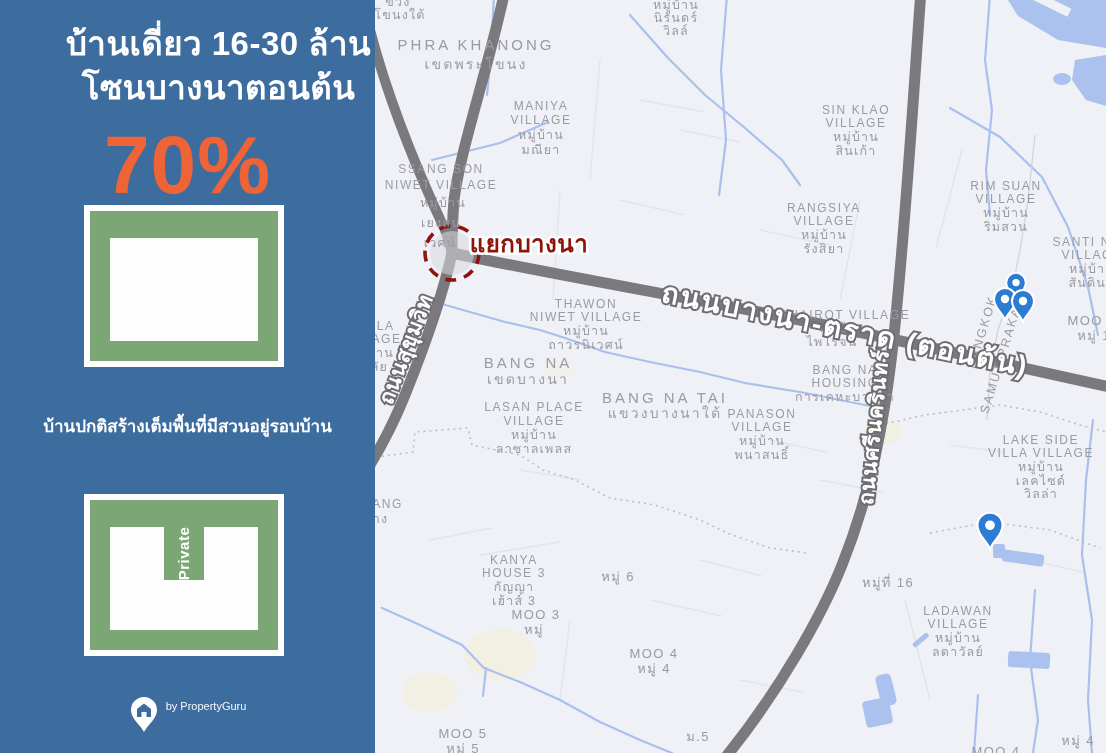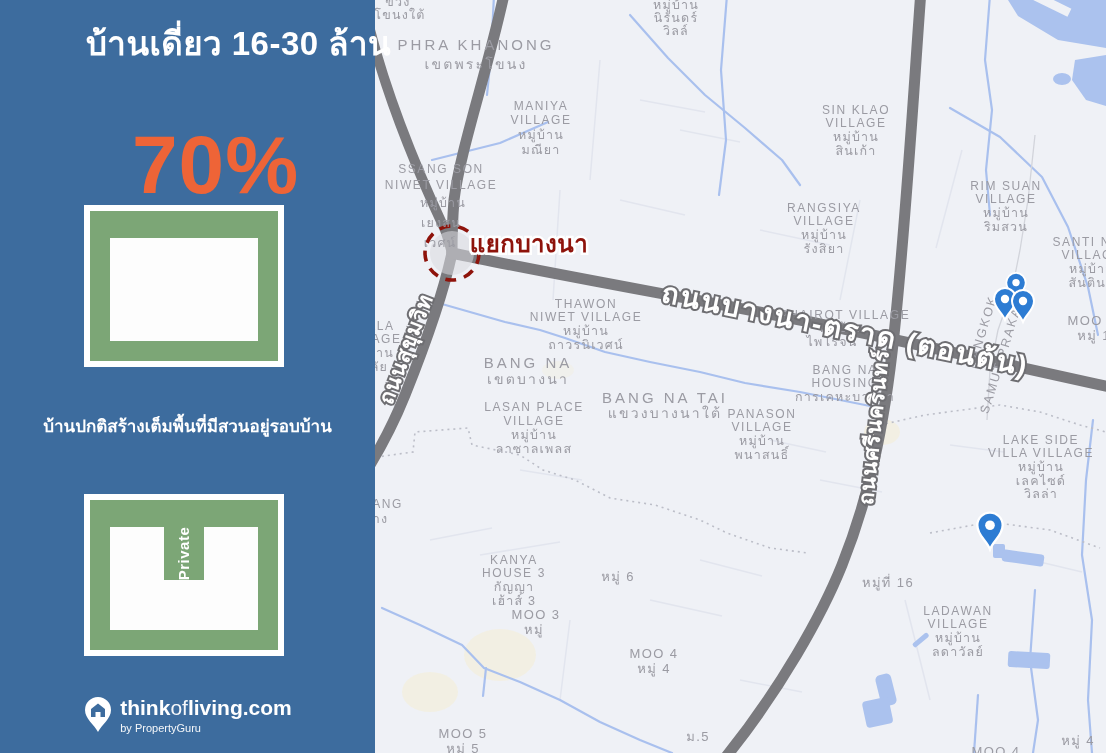--- a/index.html
+++ b/index.html
@@ -1,21 +1,21 @@
 <!DOCTYPE html>
 <html><head>
 <meta charset="utf-8">
 <style>
   html,body{margin:0;padding:0;background:#fff;}
   body{width:1106px;height:753px;overflow:hidden;font-family:"Liberation Sans","DejaVu Sans",sans-serif;}
   #stage{position:relative;width:1106px;height:753px;overflow:hidden;background:#eff1f6;}
   
   #panel{position:absolute;left:0;top:0;width:375px;height:753px;background:#3d6c9e;z-index:5;color:#fff;}
-  .title{position:absolute;top:22px;left:0;width:437px;text-align:center;font-weight:bold;font-size:33px;line-height:1.32;letter-spacing:.5px;margin-left:20px;}
-  .pct{position:absolute;left:0;width:375px;text-align:center;font-weight:800;font-size:82px;line-height:1;color:#ee6437;letter-spacing:1px;padding-left:28px;}
+  .title{position:absolute;top:22px;left:0;width:437px;text-align:center;font-weight:bold;font-size:33px;line-height:1.32;letter-spacing:.5px;}
+  .pct{position:absolute;left:0;width:375px;text-align:center;font-weight:800;font-size:82px;line-height:1;color:#ee6437;letter-spacing:1px;}
   #pct70{top:124px;}
   #pct30{top:408px;}
   .diagram{position:absolute;left:84px;width:188px;height:150px;background:#7ca676;border:6px solid #fff;}
   #diag1{top:205px;}
   #diag2{top:494px;}
   .house{position:absolute;left:20px;top:27px;width:148px;height:103px;background:#fdfdfd;}
   .notch{position:absolute;left:54px;top:0;width:40px;height:53px;background:#7ca676;display:flex;align-items:center;justify-content:center;}
   .notch span{transform:rotate(-90deg);font-weight:bold;font-size:15px;color:#fff;white-space:nowrap;letter-spacing:.5px;}
   .caption{position:absolute;left:0;width:375px;text-align:center;font-weight:bold;font-size:17px;color:#fff;margin-top:36px;}
   #cap1{top:376px;}
@@ -295,20 +295,21 @@
             <path d="M0,16 C-3,8 -11,4 -11,-5 A 11 11 0 1 1 11,-5 C 11,4 3,8 0,16 Z" fill="#2d7cd3"></path>
             <circle cx="0" cy="-5" r="4.2" fill="#fff" stroke="none"></circle>
           </g>
       </g>
     </svg>
   </div>
 
   <div id="panel">
     <div class="title">
       <div>บ้านเดี่ยว 16-30 ล้าน</div>
+      <div>โซนบางนาตอนต้น</div>
     </div>
 
     <div class="pct" id="pct70">70%</div>
 
     <div class="diagram" id="diag1">
       <div class="house"></div>
     </div>
 
     <div class="caption" id="cap1">บ้านปกติสร้างเต็มพื้นที่มีสวนอยู่รอบบ้าน</div>
 
@@ -321,19 +322,18 @@
       </div>
     </div>
 
 
     <div id="logo">
       <svg width="30" height="36" viewBox="0 0 30 36">
         <path d="M15,35 C11,27 2,22 2,13 A 13 13 0 1 1 28,13 C 28,22 19,27 15,35 Z" fill="#fff"></path>
         <path d="M15,6.5 L22,12 L22,20 L17.5,20 L17.5,15 L12.5,15 L12.5,20 L8,20 L8,12 Z" fill="#3d6c9e"></path>
       </svg>
       <div>
-        <span class="wordmark"><span class="w-bold">think</span><span class="w-light">of</span><span class="w-bold">living</span><span class="w-bold">.com</span></span>
         <div class="byline">by PropertyGuru</div>
       </div>
     </div>
   </div>
 
 </div>
 
 </body></html>

